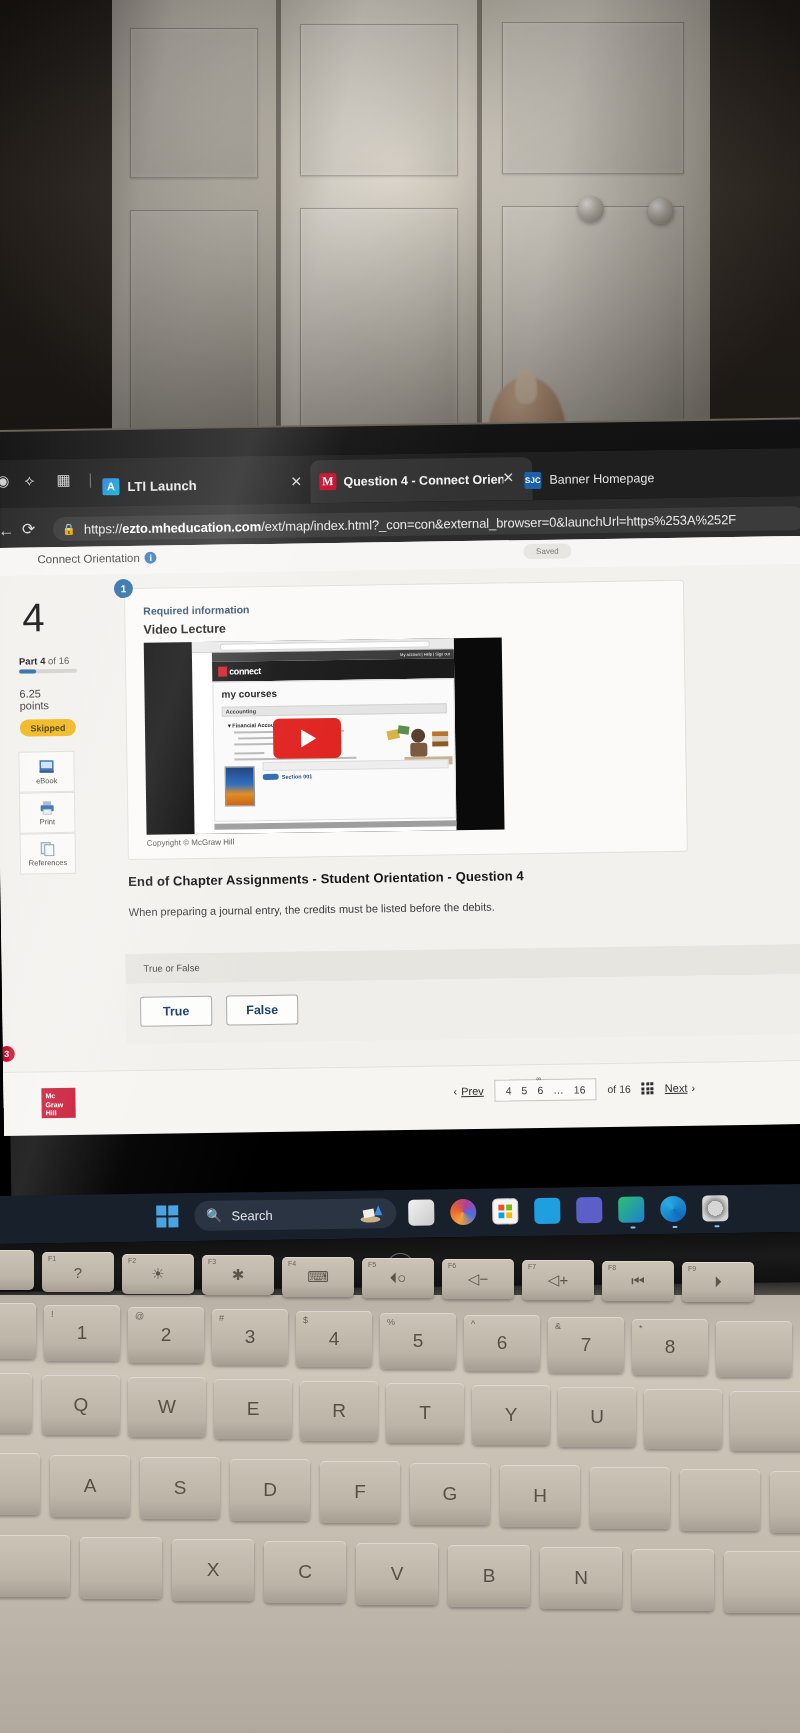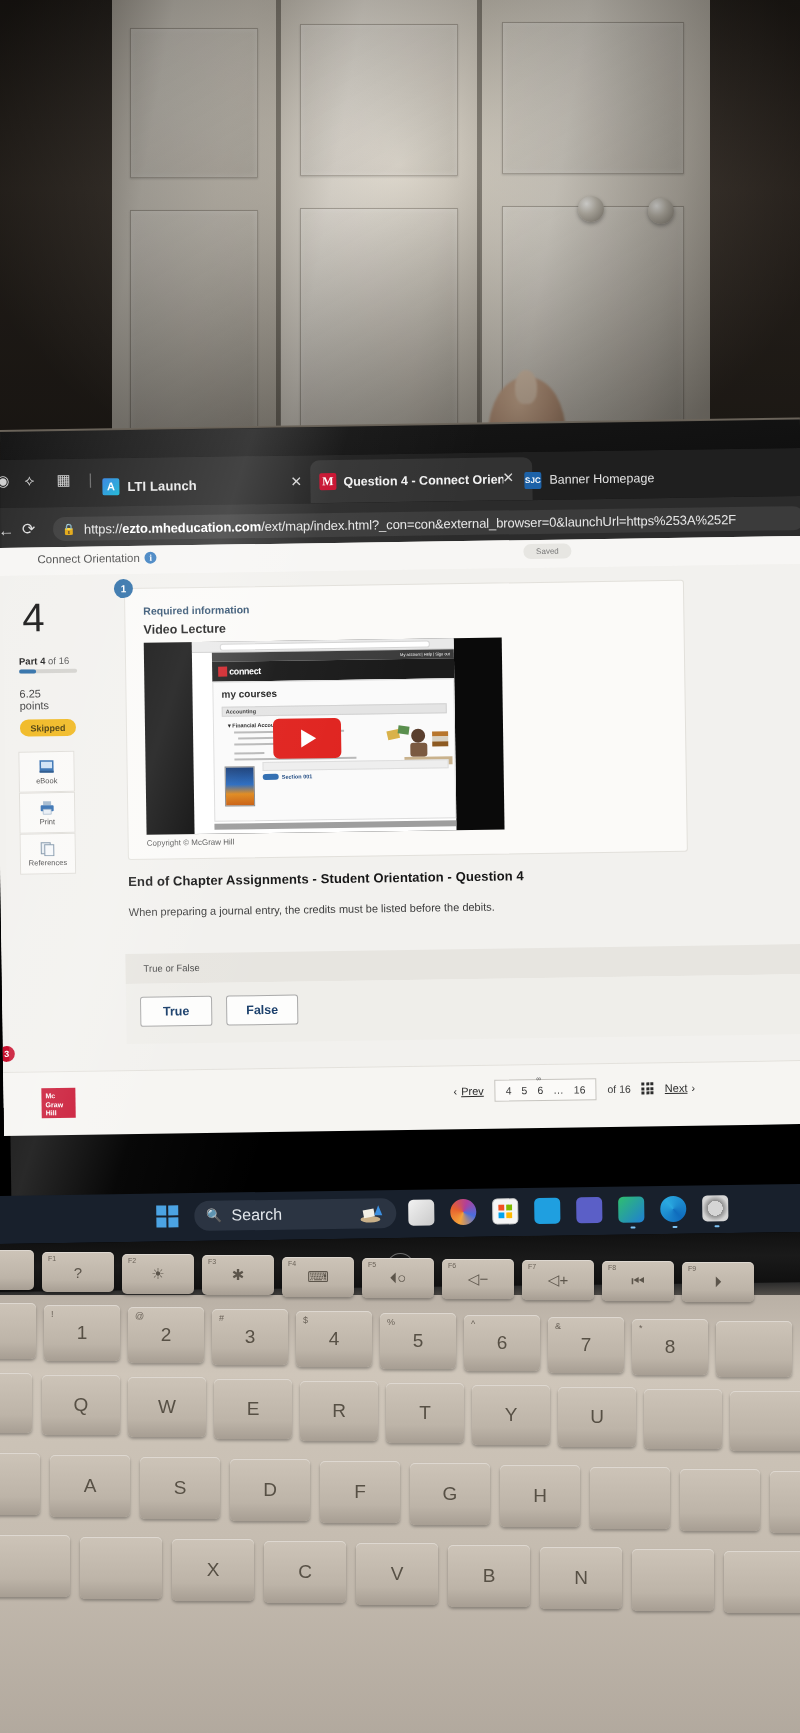--- a/index.html
+++ b/index.html
@@ -225,21 +225,21 @@
   
   #taskbar { position:absolute; left:-6px; top:1196px; width:812px; height:48px;
           background:#18202c; transform:rotate(-0.85deg); transform-origin:0 0;
           display:flex; align-items:center; }
   #tb-start { position:absolute; left:162px; top:12px; width:22px; height:22px;
           display:grid; grid-template-columns:10px 10px; grid-template-rows:10px 10px; gap:2px; }
   #tb-start i { background:#4ba3e3; display:block; }
   #tb-search { position:absolute; left:200px; top:8px; width:202px; height:30px; border-radius:16px;
           background:#2b3442; display:flex; align-items:center; padding-left:12px; gap:9px; }
   #tb-search .mag { color:#dfe4ea; font-size:13px; }
-  #tb-search .ph { color:#e3e7ec; font-size:16px; }
+  #tb-search .ph { color:#e3e7ec; font-size:13px; }
   #tb-search .art { position:absolute; right:10px; top:5px; width:26px; height:20px; }
   .tbicon { position:absolute; top:10px; width:26px; height:26px; border-radius:5px; }
   .tbdot { position:absolute; width:5px; height:2px; border-radius:1px; background:#7fc4f5; top:40px; }
   #hp-logo { position:absolute; left:-6px; top:1244px; width:812px; height:58px;
           background:linear-gradient(180deg,#111111 0%, #1a1a1a 40%, #0d0d0d 100%);
           transform:rotate(-0.85deg); transform-origin:0 0;
           display:flex; align-items:center; justify-content:center; }
   #hp-badge { width:28px; height:28px; border-radius:50%; border:1.5px solid #6b6b6b;
           color:#9a9a9a; font-size:11px; font-style:italic; font-weight:700;
           display:flex; align-items:center; justify-content:center; letter-spacing:-1px; }

